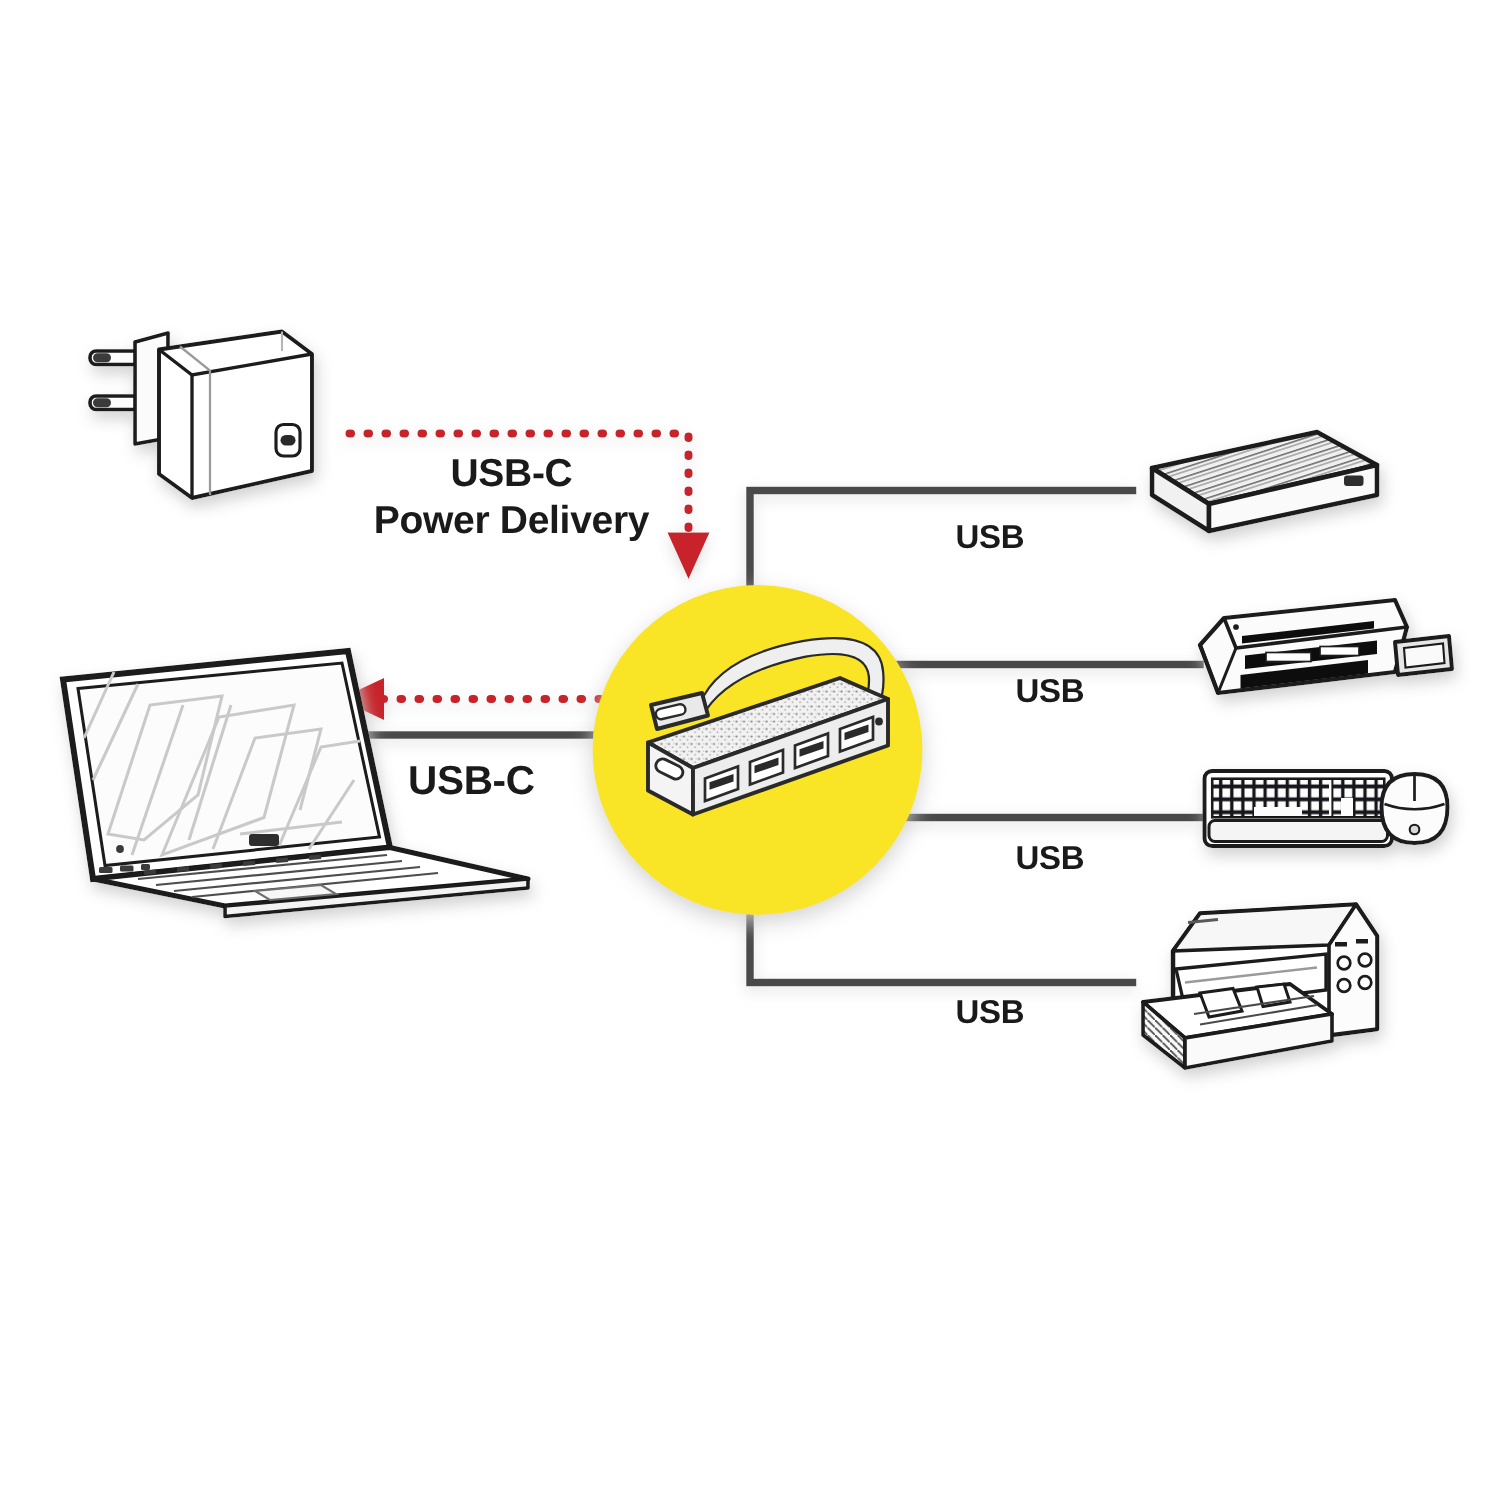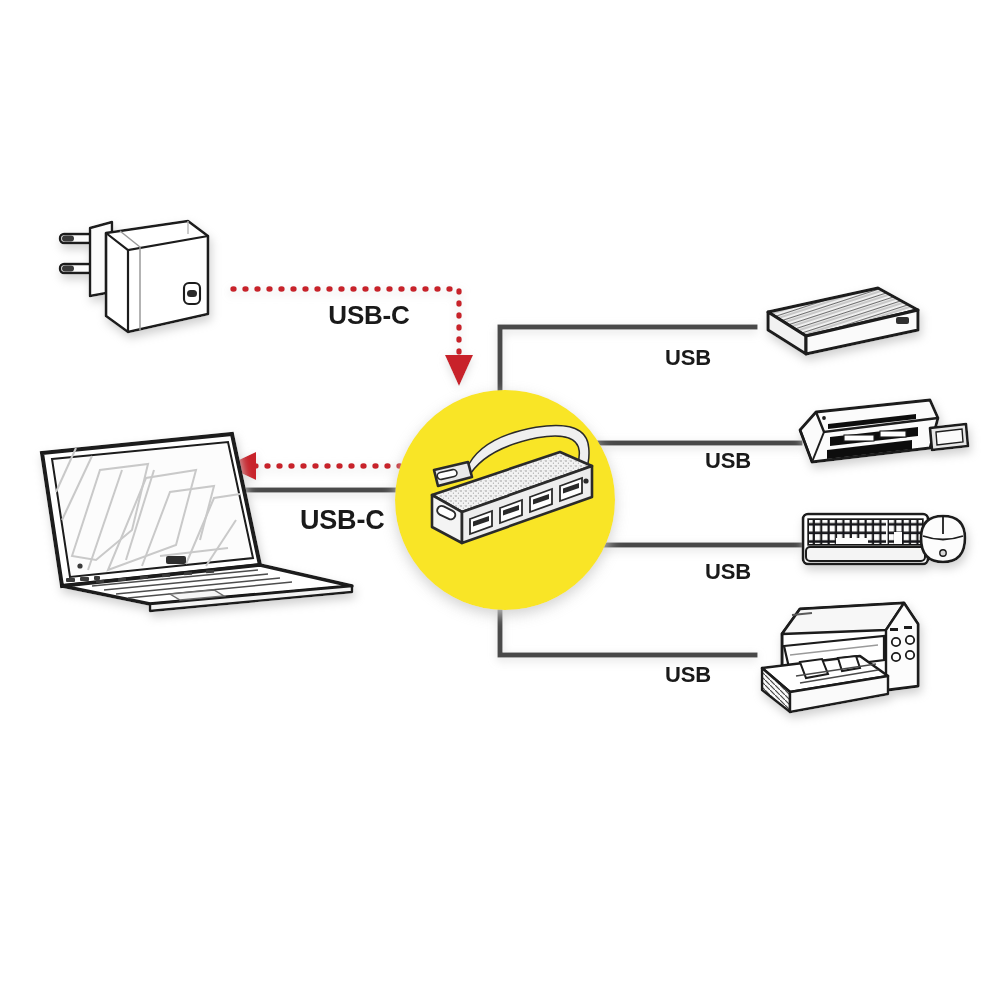--- a/index.html
+++ b/index.html
@@ -27,21 +27,20 @@
   }
   .label {
     position: absolute;
     font-family: "Liberation Sans", sans-serif;
     font-weight: bold;
     color: #1a1a1a;
     white-space: nowrap;
     letter-spacing: -0.2px;
     line-height: 1.18;
     text-align: center;
-    margin-left: 28px;
   }
   .label-usb {
     font-size: 22px;
   }
   .label-usbc {
     font-size: 27px;
   }
   .label-pd {
     font-size: 26px;
   }
@@ -305,20 +304,21 @@
       <g stroke="#4a4a4a" stroke-width="1.4" fill="none">
         <path d="M 796 676 L 876 664"></path>
         <path d="M 800 683 L 878 670"></path>
       </g>
     </g>
 
   </svg>
 
   <div class="label label-pd" style="left:246px; top:300px; width:190px;">
     <div>USB-C</div>
+    <div>Power Delivery</div>
   </div>
 
   <div class="label label-usbc" style="left:272px; top:505px;">USB-C</div>
 
   <div class="label label-usb" style="left:637px; top:345px;">USB</div>
 
   <div class="label label-usb" style="left:677px; top:448px;">USB</div>
 
   <div class="label label-usb" style="left:677px; top:559px;">USB</div>
 

